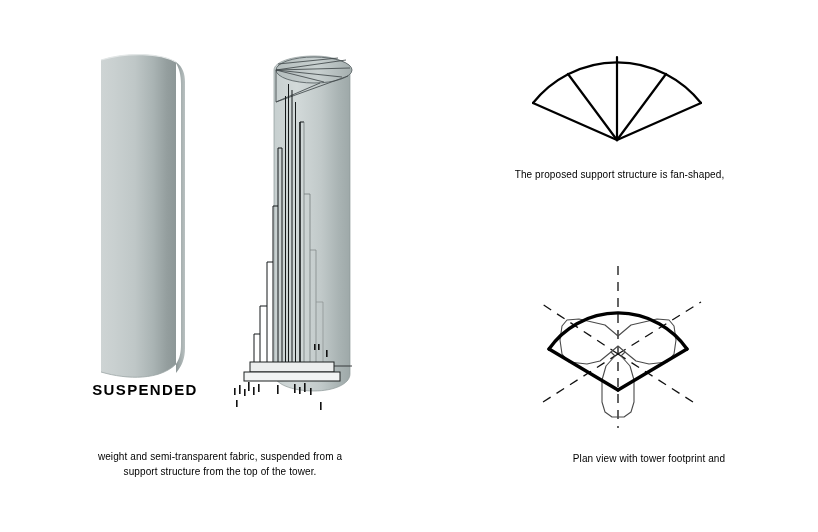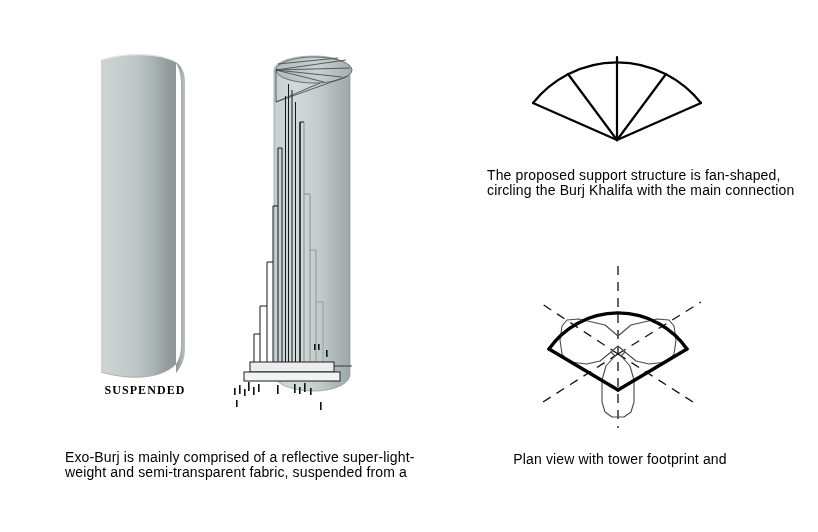--- a/index.html
+++ b/index.html
@@ -17,29 +17,29 @@
     width: 818px;
     height: 532px;
     background: #ffffff;
     overflow: hidden;
   }
   .abs { position: absolute; }
 
   
   .caption {
     font-family: "Liberation Sans", sans-serif;
-    font-size: 14px;
+    font-size: 10px;
     line-height: 14.5px;
     text-align: center;
     color: #000;
     letter-spacing: 0.01em;
   }
   .label-bold {
-    font-family: Liberation Serif, serif;
-    font-size: 12px;
+    font-family: Liberation Sans, sans-serif;
+    font-size: 15px;
     font-weight: bold;
     line-height: 12px;
     text-align: center;
     letter-spacing: 0.09em;
     color: #000;
   }
   .caption-line { display: block; white-space: nowrap; }
 
   
   svg { display: block; overflow: visible; }
@@ -180,43 +180,42 @@
         <rect x="82" y="344" width="1.6" height="7"></rect>
         <rect x="92" y="358" width="1.6" height="8"></rect>
         <rect x="98" y="306" width="1.6" height="7"></rect>
         <rect x="86" y="300" width="1.6" height="6"></rect>
         <rect x="90" y="300" width="1.6" height="6"></rect>
       </g>
     </svg>
   </div>
 
   <div class="abs caption" style="left:65px; top:450px; width:310px;">
-    <span class="caption-line">Exo-Burj is mainly comprised of a reflective super-light-</span>
     <span class="caption-line">weight and semi-transparent fabric, suspended from a</span>
+    <span class="caption-line">support structure from the top of the tower.</span>
   </div>
 
   <div class="abs" style="left:520px; top:45px;">
     <svg width="200" height="110" viewBox="0 0 200 110">
       <g stroke="#000000" stroke-width="2.2" fill="none" stroke-linecap="round" stroke-linejoin="round">
 
         <path d="M 13 58 A 107 107 0 0 1 181 58"></path>
 
         <path d="M 97 95 L 13 58"></path>
         <path d="M 97 95 L 181 58"></path>
 
         <path d="M 97 95 L 48 29"></path>
         <path d="M 97 95 L 146 29"></path>
         <path d="M 97 95 L 97 12"></path>
       </g>
     </svg>
   </div>
 
   <div class="abs caption" style="left:487px; top:168px; width:265px;">
     <span class="caption-line">The proposed support structure is fan-shaped,</span>
-    <span class="caption-line">circling the Burj Khalifa with the main connection</span>
   </div>
 
   <div class="abs" style="left:505px; top:262px;">
     <svg width="240" height="170" viewBox="0 0 240 170">
 
       <g stroke="#111111" stroke-width="1.3" stroke-dasharray="9 7" fill="none">
         <path d="M 113 4 L 113 166"></path>
         <path d="M 113 92 L 34 40"></path>
         <path d="M 113 92 L 196 40"></path>
         <path d="M 113 92 L 38 140"></path>
@@ -238,17 +237,17 @@
       </g>
 
       <g stroke="#000000" stroke-width="3.4" fill="none" stroke-linecap="round" stroke-linejoin="round">
         <path d="M 44 87 A 84 84 0 0 1 182 87"></path>
         <path d="M 113 128 L 44 87"></path>
         <path d="M 113 128 L 182 87"></path>
       </g>
     </svg>
   </div>
 
-  <div class="abs caption" style="left:500px; top:452px; width:240px;">
+  <div class="abs caption" style="left:529px; top:452px; width:240px;">
     <span class="caption-line">Plan view with tower footprint and</span>
   </div>
 
 </div>
 
 </body></html>

